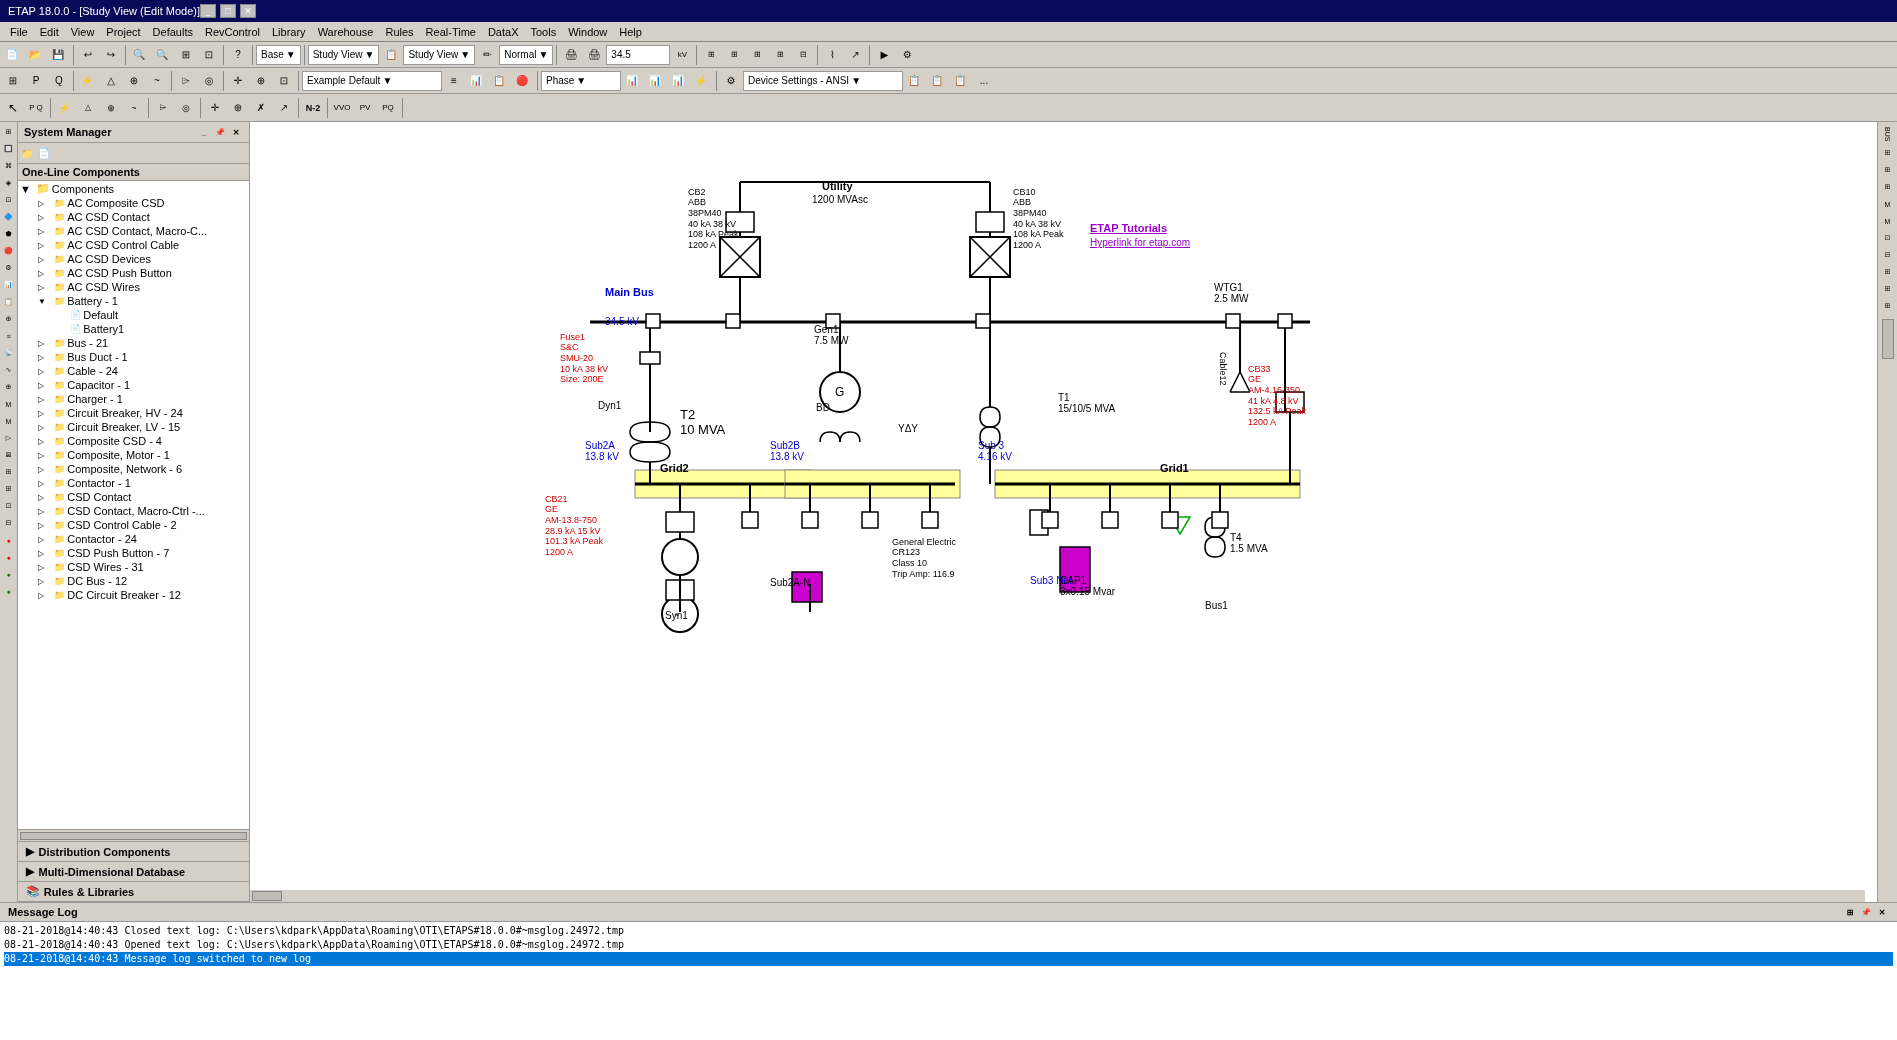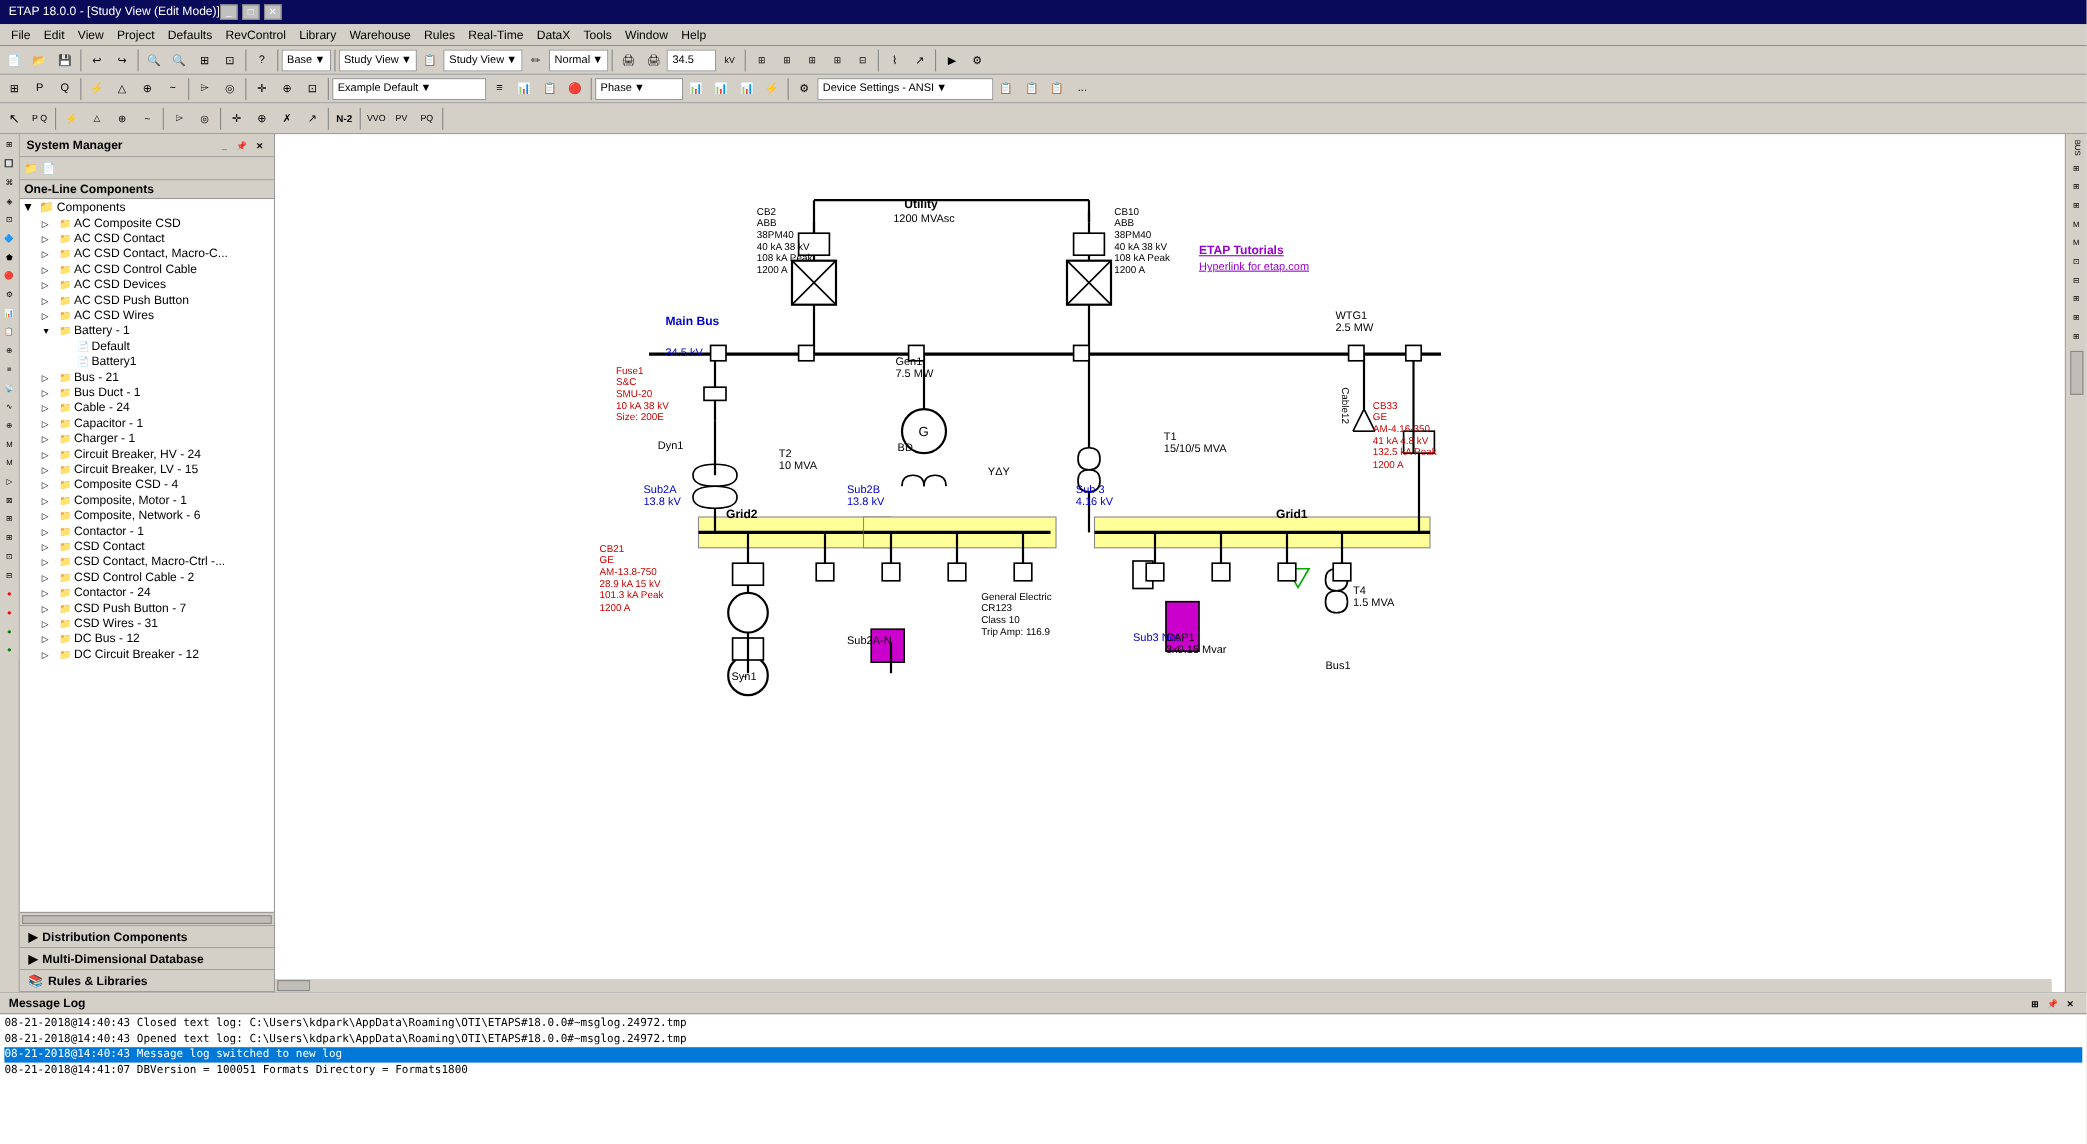--- a/index.html
+++ b/index.html
@@ -122,21 +122,21 @@
   <div class="tb-dropdown">
     <span>Study View</span>▼
   </div>
   <div class="tb-btn">✏</div>
   <div class="tb-dropdown">
     <span>Normal</span>▼
   </div>
   <div class="sep"></div>
   <div class="tb-btn">🖨</div>
   <div class="tb-btn">🖨</div>
-  <input class="tb-input" value="34.5" style="width: 45px;">
+  <input class="tb-input" value="34.5" style="width: 64px;">
   <div class="tb-btn" style="font-size:8px">kV</div>
   <div class="sep"></div>
   <div class="tb-btn" style="font-size:8px">⊞</div>
   <div class="tb-btn" style="font-size:8px">⊞</div>
   <div class="tb-btn" style="font-size:8px">⊞</div>
   <div class="tb-btn" style="font-size:8px">⊞</div>
   <div class="tb-btn" style="font-size:8px">⊟</div>
   <div class="sep"></div>
   <div class="tb-btn">⌇</div>
   <div class="tb-btn">↗</div>
@@ -599,21 +599,21 @@
       <div class="comp-label blue" style="top:164px; left:355px; font-size:11px; font-weight:bold;">Main Bus</div>
       <div class="comp-label blue" style="top:178px; left:355px; font-size:10px;margin-top:16px;">34.5 kV</div>
 
       <div class="comp-label red" style="top:210px; left:310px; font-size:9px;">
         <div>Fuse1</div>
         <div style="line-height:1.2;">S&amp;C<br>SMU-20<br>10 kA  38 kV<br>Size: 200E</div>
       </div>
 
       <div class="comp-label" style="top:278px; left:348px; font-size:10px;">Dyn1</div>
 
-      <div class="comp-label" style="top:285px; left:458px; font-size:10px;">
+      <div class="comp-label" style="top:285px; left:430px; font-size:13px;">
         <div>T2</div>
         <div>10 MVA</div>
       </div>
 
       <div class="comp-label" style="top:202px; left:564px; font-size:10px;">
         <div>Gen1</div>
         <div>7.5 MW</div>
       </div>
 
       <div class="comp-label" style="top:280px; left:566px; font-size:10px;">BD</div>
@@ -715,21 +715,20 @@
       <div class="tb-btn" style="width:14px;height:14px;font-size:8px;">⊞</div>
       <div class="tb-btn" style="width:14px;height:14px;font-size:8px;">📌</div>
       <div class="tb-btn" style="width:14px;height:14px;font-size:8px;">✕</div>
     </div>
   </div>
   <div id="msg-log-content" style="flex:1; overflow-y:auto; padding:2px 4px; font-size:10px; font-family:monospace;">
 
   <div class="log-line">08-21-2018@14:40:43 Closed text log: C:\Users\kdpark\AppData\Roaming\OTI\ETAPS#18.0.0#~msglog.24972.tmp</div>
       <div class="log-line">08-21-2018@14:40:43 Opened text log: C:\Users\kdpark\AppData\Roaming\OTI\ETAPS#18.0.0#~msglog.24972.tmp</div>
       <div class="log-line highlight">08-21-2018@14:40:43 Message log switched to new log</div>
-      <div class="log-line">08-21-2018@14:41:07 DBVersion = 100051 Formats Directory = Formats1800</div>
     </div>
 </div>
 
 <div id="status-bar" style="height:18px; background:#d4d0c8; border-top:1px solid #888; display:flex; align-items:center; padding:0 8px; font-size:10px; gap:16px; justify-content:space-between;">
   <span>X: 23872   Y: 6336 (Zoom Level: 24)</span>
   <div style="display:flex; align-items:center; gap:4px;">
     <div style="width:80px; height:6px; background:#c0c0c0; border:1px solid #888;">
       <div style="width:50%; height:100%; background:#808080;"></div>
     </div>
     <span>Base</span>

